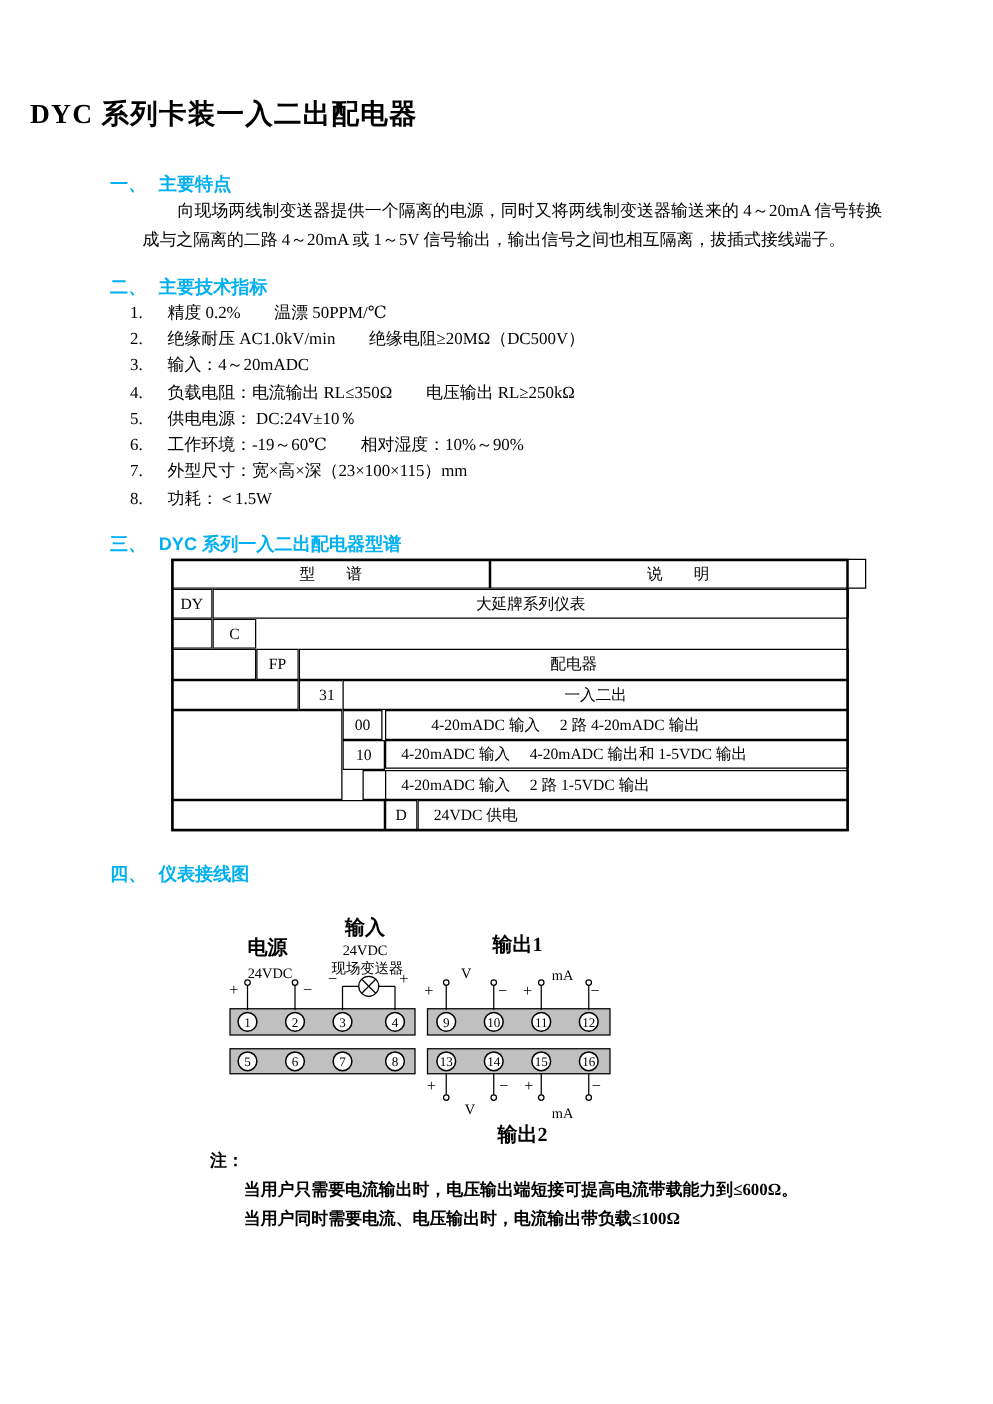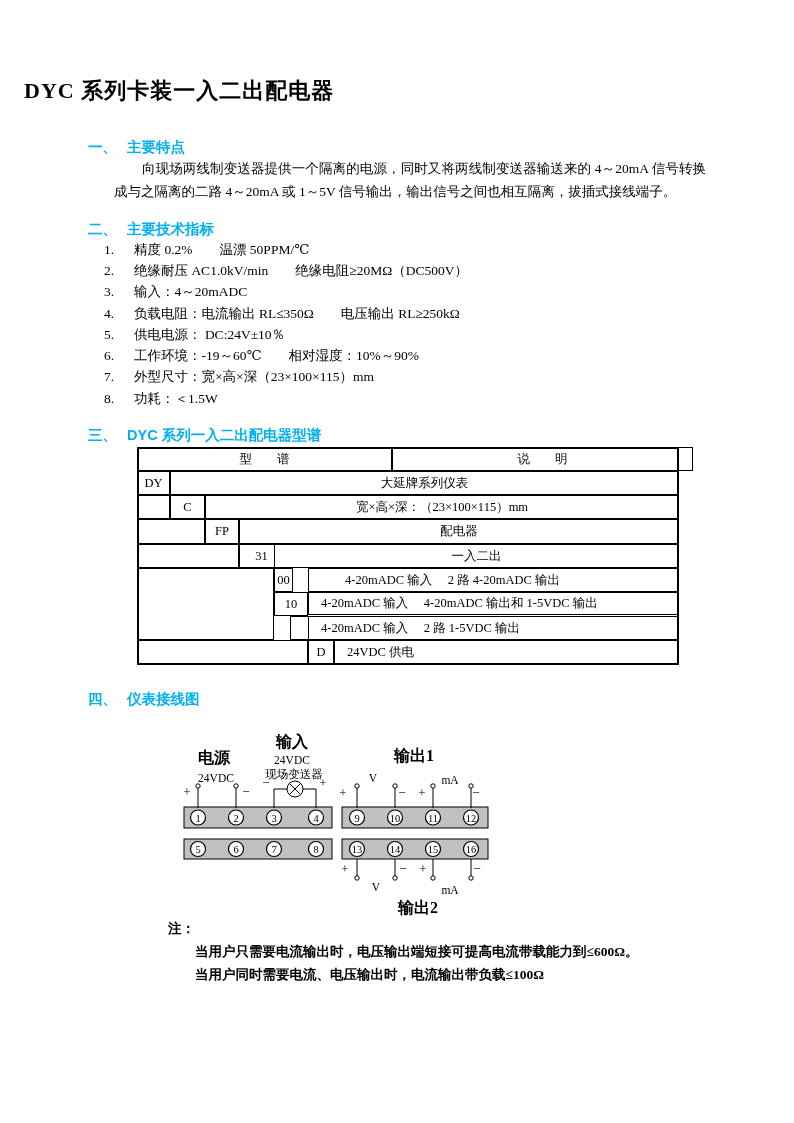--- a/index.html
+++ b/index.html
@@ -110,32 +110,31 @@
 
   <div class="mtable">
     <div class="cell" style="left:0;top:0;width:255px;height:24px;">型　　谱</div>
     <div class="cell" style="left:255px;top:0;width:301px;height:24px;">说　　明</div>
 
     <div class="cell" style="left:0;top:24px;width:33px;height:24px;">DY</div>
     <div class="cell" style="left:33px;top:24px;width:509px;height:24px;">大延牌系列仪表</div>
 
     <div class="cell" style="left:0;top:48px;width:33px;height:24px;"></div>
     <div class="cell" style="left:33px;top:48px;width:35px;height:24px;">C</div>
-    <div class="cell" style="left:68px;top:48px;width:474px;height:24px;">宽×高×深：（23×100×115）mm</div>
 
     <div class="cell" style="left:0;top:72px;width:68px;height:25px;"></div>
     <div class="cell" style="left:68px;top:72px;width:34px;height:25px;">FP</div>
     <div class="cell" style="left:102px;top:72px;width:440px;height:25px;">配电器</div>
 
     <div class="cell" style="left:0;top:97px;width:102px;height:24px;"></div>
     <div class="cell" style="left:102px;top:97px;width:45px;height:24px;">31</div>
     <div class="cell" style="left:137px;top:97px;width:405px;height:24px;">一入二出</div>
 
     <div class="cell" style="left:0;top:121px;width:137px;height:72px;"></div>
-    <div class="cell" style="left:137px;top:121px;width:19px;height:24px;">00</div>
+    <div class="cell" style="left:137px;top:121px;width:32px;height:24px;">00</div>
     <div class="cell lft" style="left:171px;top:121px;width:371px;height:24px;padding-left:36px;">4-20mADC 输入　 2 路 4-20mADC 输出</div>
     <div class="cell" style="left:137px;top:145px;width:34px;height:24px;">10</div>
     <div class="cell lft" style="left:171px;top:145px;width:371px;height:23px;">4-20mADC 输入　 4-20mADC 输出和 1-5VDC 输出</div>
     <div class="cell" style="left:153px;top:169px;width:52px;height:24px;padding-left:12px;">22</div>
     <div class="cell lft" style="left:171px;top:169px;width:371px;height:24px;">4-20mADC 输入　 2 路 1-5VDC 输出</div>
 
     <div class="cell" style="left:0;top:193px;width:171px;height:25px;"></div>
     <div class="cell" style="left:171px;top:193px;width:26px;height:25px;">D</div>
     <div class="cell lft" style="left:197px;top:193px;width:345px;height:25px;">24VDC 供电</div>
 

